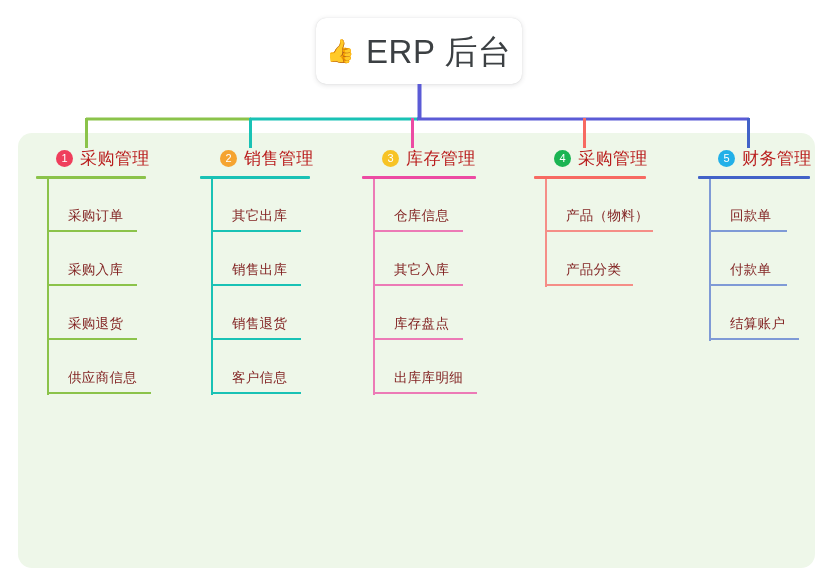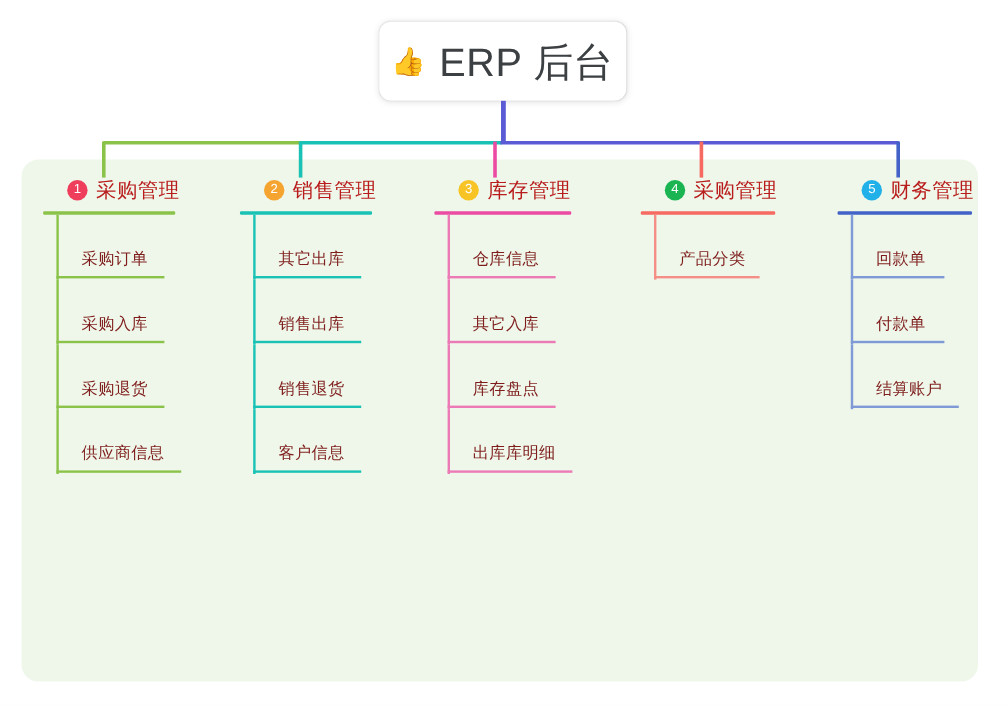--- a/index.html
+++ b/index.html
@@ -258,20 +258,25 @@
 
   <div class="column" style="left:534px; width:112px;">
     <div class="col-head">
       <span class="badge" style="background:#1ab452">4</span>
       <span class="col-title">采购管理</span>
     </div>
     <div class="col-rule" style="background:#f76a62; width:112px;"></div>
     <div class="leaves">
       <div class="leaf">
         <div class="leaf-stem" style="background:#f58e87"></div>
+        <span class="leaf-label">产品（物料）</span>
+        <div class="leaf-rule" style="background:#f58e87; width:108px;"></div>
+      </div>
+      <div class="leaf">
+        <div class="leaf-stem" style="background:#f58e87"></div>
         <span class="leaf-label">产品分类</span>
         <div class="leaf-rule" style="background:#f58e87; width:88px;"></div>
       </div>
     </div>
   </div>
 
   <div class="column" style="left:698px; width:112px;">
     <div class="col-head">
       <span class="badge" style="background:#22b0e8">5</span>
       <span class="col-title">财务管理</span>

